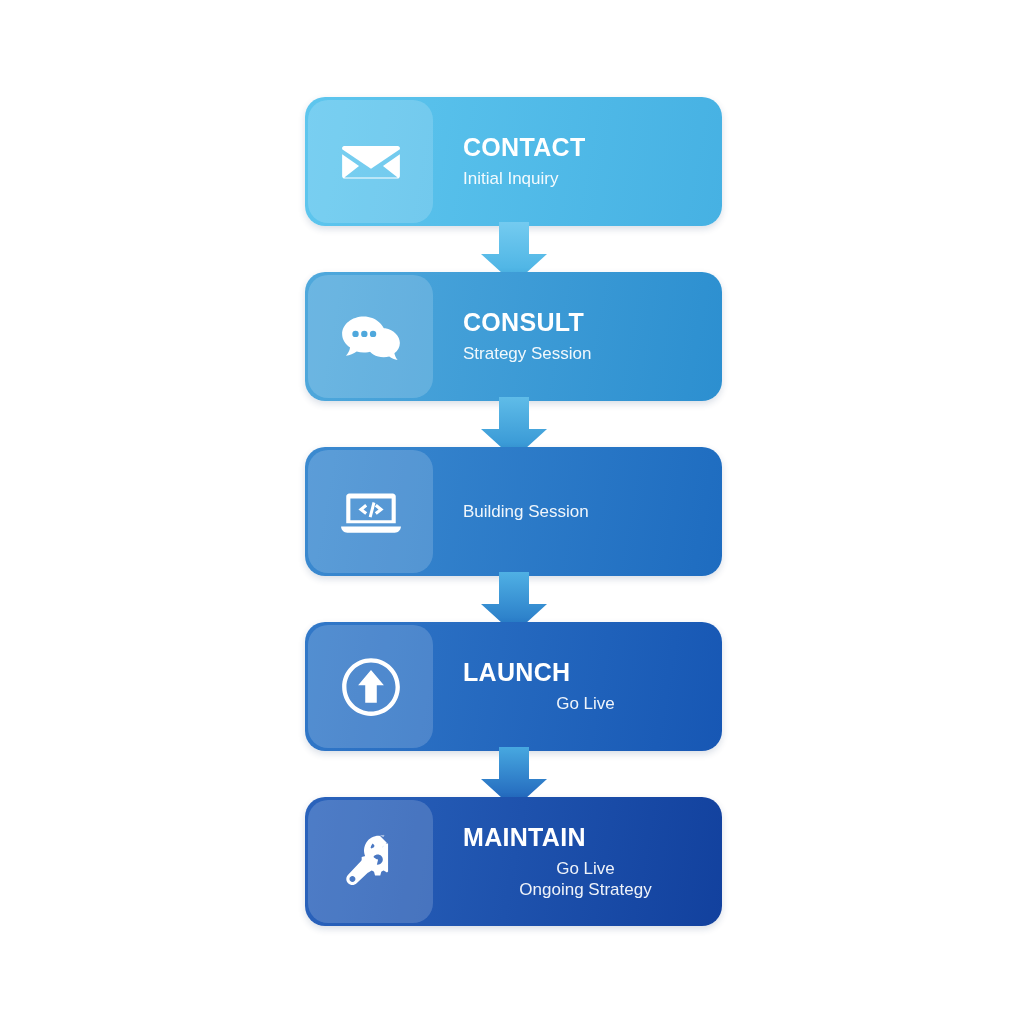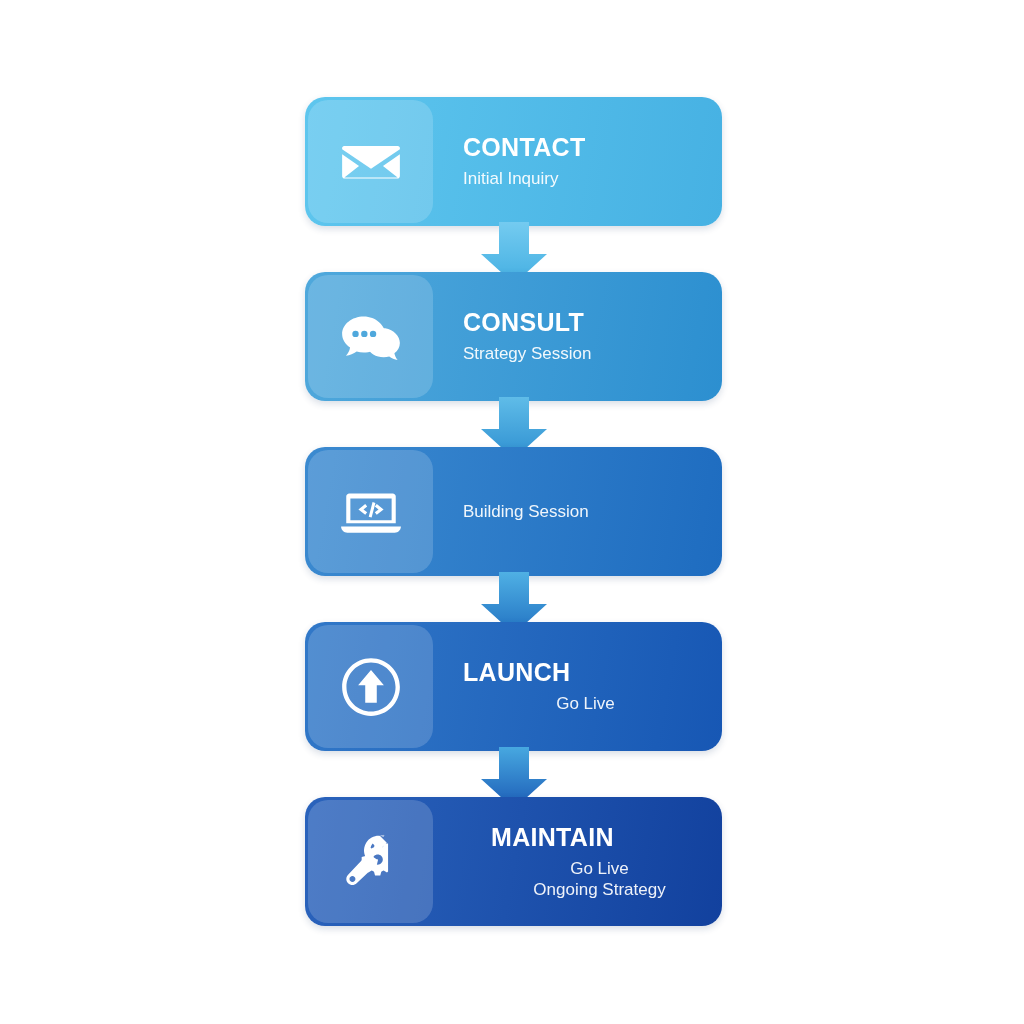--- a/index.html
+++ b/index.html
@@ -224,21 +224,21 @@
         <defs>
           <linearGradient id="agrad3" x1="0" y1="0" x2="0" y2="1">
             <stop offset="0%" stop-color="#47A8E0"></stop>
             <stop offset="100%" stop-color="#1C5CB6"></stop>
           </linearGradient>
         </defs>
         <path d="M18 0h30v32h18L33 62 0 32h18z" fill="url(#agrad3)"></path>
       </svg>
     </div>
 
-    <div class="step-card" id="card-4" style="background: linear-gradient(100deg, rgb(42, 99, 188) 0%, rgb(18, 65, 158) 100%); gap: 28px;">
+    <div class="step-card" id="card-4" style="background: linear-gradient(100deg, rgb(42, 99, 188) 0%, rgb(18, 65, 158) 100%);">
       <div class="card-icon-panel">
         <svg viewBox="0 0 64 64">
           <path d="M44.3 7.5c-6.2-2.2-13.2 0-16.8 5.6-2.7 4.2-2.9 9.3-1 13.5L9.8 44.3c-2.3 2.3-2.3 6 0 8.3s6 2.3 8.3 0l17.7-16.7c.5.2 1 .4 1.5.5l1.6-6.8c-3.6-.9-6.5-3.8-7.3-7.6-.6-2.9.2-5.8 2-8l6.5 6.5 7.2-7.2-6.5-6.5c1.4-.5 2.9-.6 4.4-.4l-.9-.9zM14 45.6c1.6 0 2.9 1.3 2.9 2.9s-1.3 2.9-2.9 2.9-2.9-1.3-2.9-2.9 1.3-2.9 2.9-2.9z"></path>
           <path d="M47.6 30.8l-1.1 4.2c-.9.3-1.8.7-2.6 1.2l-3.7-2.2-4.1 4.1 2.2 3.7c-.5.8-.9 1.7-1.2 2.6l-4.2 1.1v5.8l4.2 1.1c.3.9.7 1.8 1.2 2.6l-2.2 3.7 4.1 4.1 3.7-2.2c.8.5 1.7.9 2.6 1.2l1.1 4.2h5.8l1.1-4.2c.9-.3 1.8-.7 2.6-1.2l3.7 2.2 1.2-1.2V30.8h-4.6l-1.1 4.2c-.9-.3-1.8-.7-2.6-1.2V30.8h-6.1zm3 12.1c3.1 0 5.6 2.5 5.6 5.6s-2.5 5.6-5.6 5.6-5.6-2.5-5.6-5.6 2.5-5.6 5.6-5.6z" transform="translate(-6,-13) scale(0.88)"></path>
         </svg>
       </div>
       <div class="card-text-panel align-center">
         <div class="card-title">MAINTAIN</div>
         <div class="subtitle-stack">
           <div class="card-subtitle">Go Live</div>

